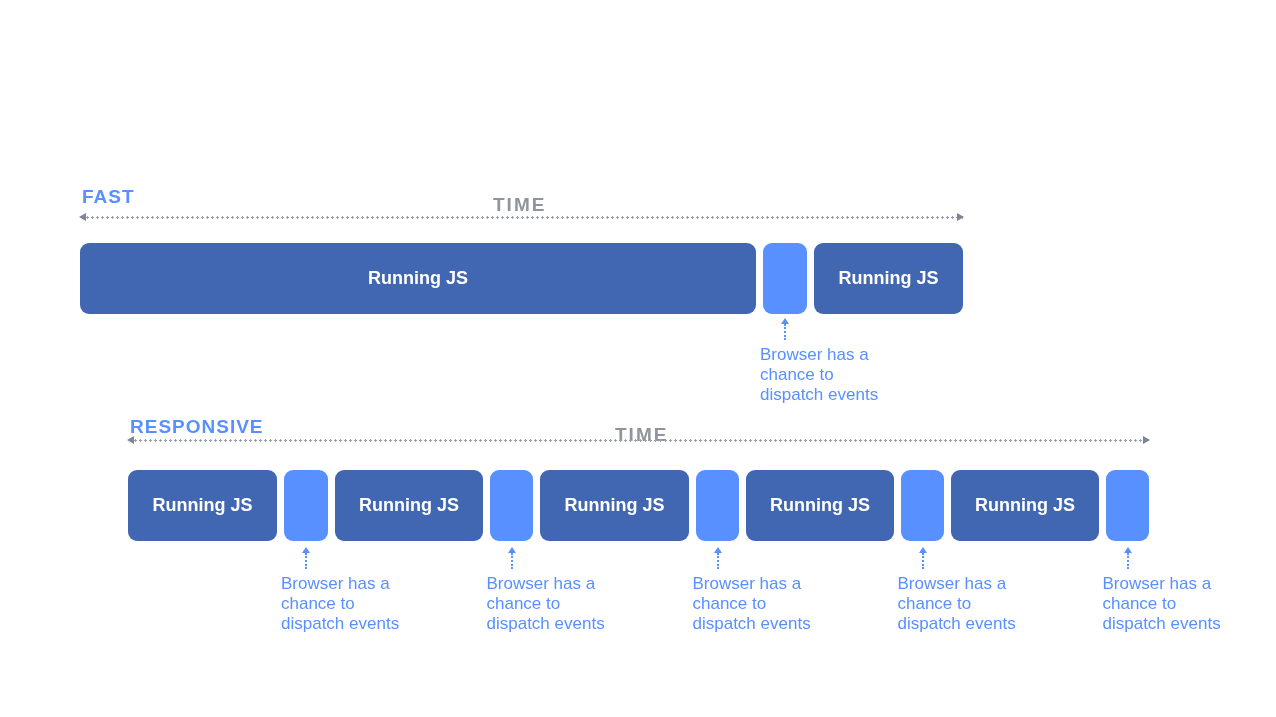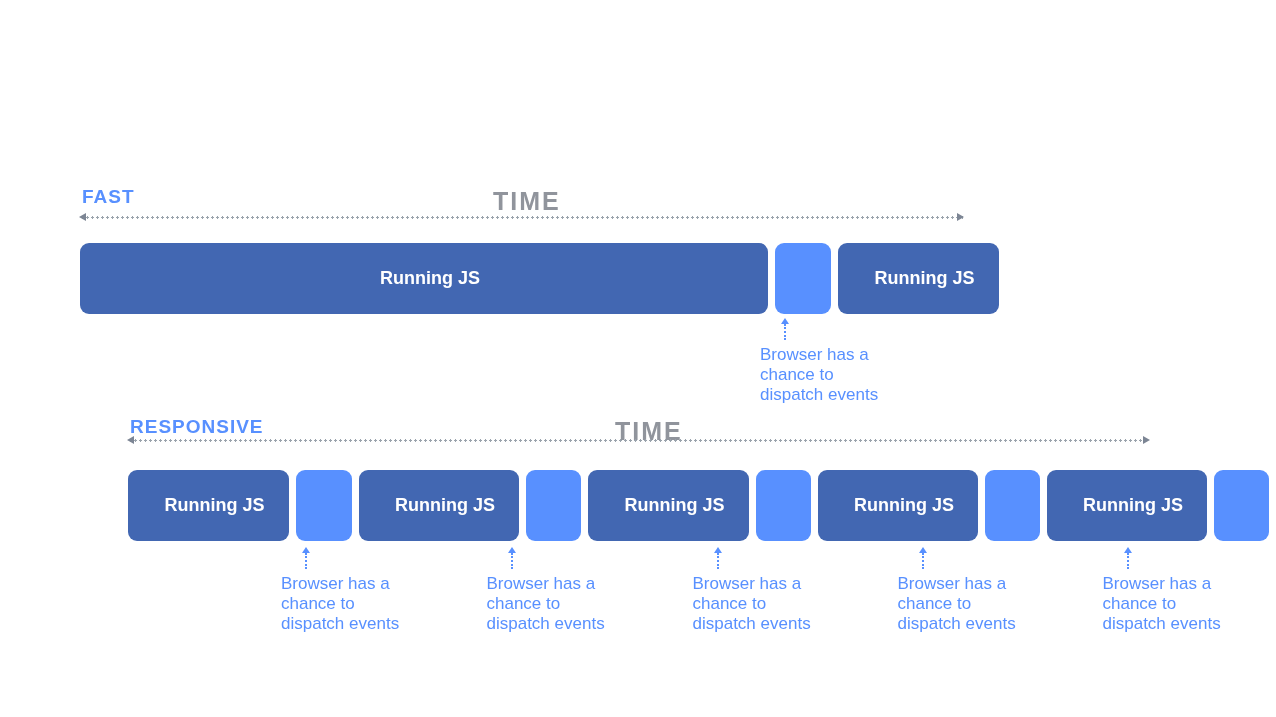--- a/index.html
+++ b/index.html
@@ -39,22 +39,22 @@
     position: absolute;
     left: 2px;
     top: 0;
     font-size: 19px;
     font-weight: 700;
     letter-spacing: 1px;
     color: var(--accent-light, #5890FF);
   }
   .tl-time {
     position: absolute;
-    top: 1px;
-    font-size: 25px;
+    top: 8px;
+    font-size: 19px;
     font-weight: 700;
     letter-spacing: 2px;
     color: var(--time-label, #90949C);
   }
   #tl-fast .tl-time { left: 413px; }
   #tl-resp .tl-time { left: 487px; }
 
   .tl-axis {
     position: absolute;
     left: 0;
@@ -89,21 +89,20 @@
     height: 71px;
     border-radius: 9px;
     flex: 0 0 auto;
     display: flex;
     align-items: center;
     justify-content: center;
     font-size: 18px;
     font-weight: 700;
     color: var(--block-text, #ffffff);
     white-space: nowrap;
-    padding-left: 12px;
   }
   .block.running { background: var(--running-block, #4267B2); }
   .block.idle    { background: var(--idle-block, #5890FF); }
 
   .tl-annotations {
     position: absolute;
     left: 0;
     right: 0;
     height: 100px;
   }

